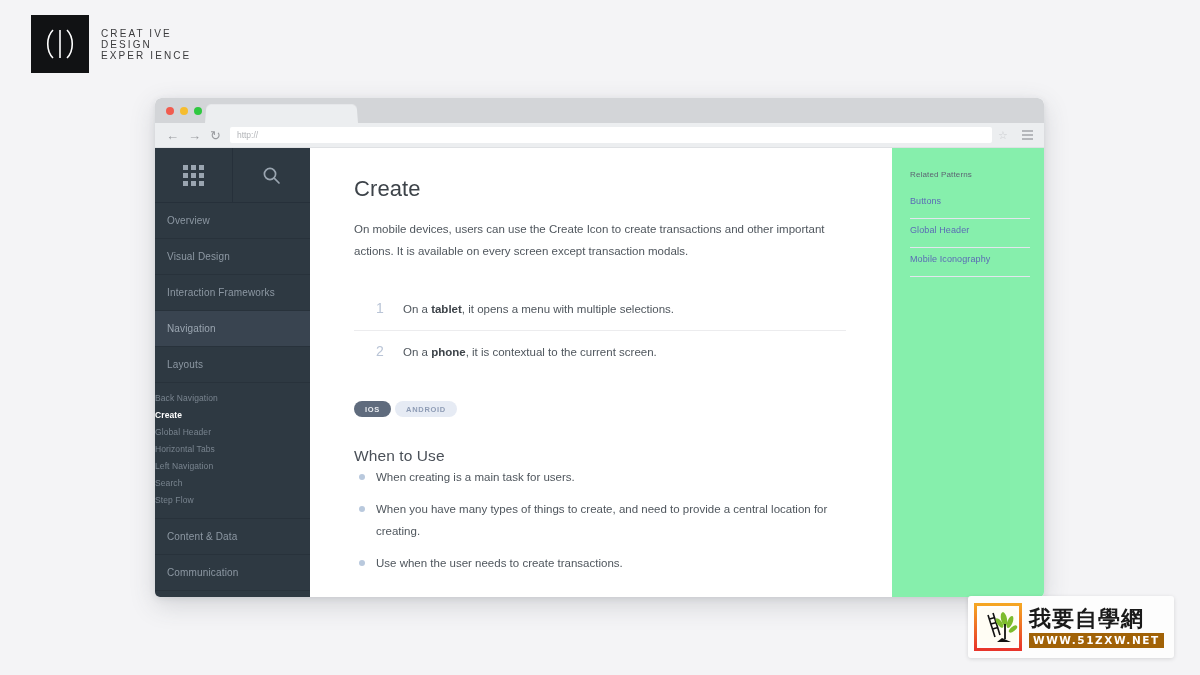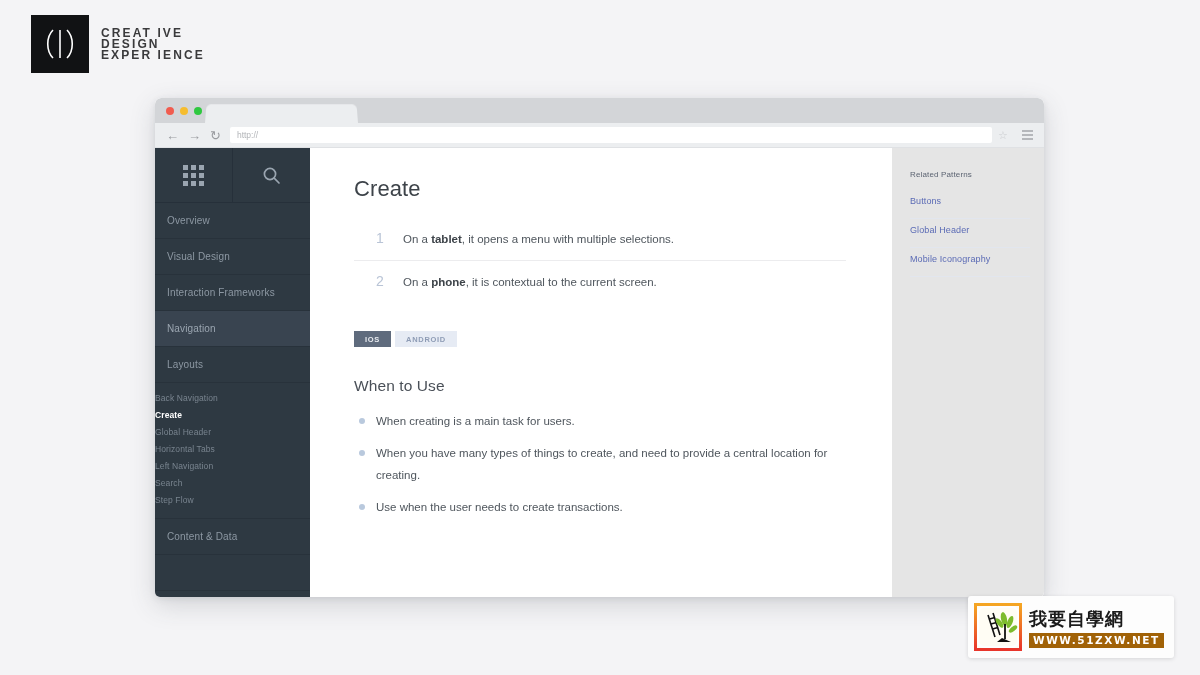--- a/index.html
+++ b/index.html
@@ -12,22 +12,22 @@
   .page { position: relative; width: 1200px; height: 675px; }
 
   
   .brand { position: absolute; left: 31px; top: 15px; display: flex; align-items: center; gap: 12px; }
   .brand-mark {
     width: 58px; height: 58px; background: #111214;
     display: flex; align-items: center; justify-content: center;
   }
   .brand-mark svg { display: block; }
   .brand-text {
-    font-size: 12px; letter-spacing: 2.1px; line-height: 11px;
-    color: #3a3a3c; font-family: "Liberation Sans", sans-serif; font-weight: bold;
+    font-size: 10px; letter-spacing: 2.1px; line-height: 11px;
+    color: #3a3a3c; font-family: "Liberation Sans", sans-serif;
   }
 
   
   .browser {
     position: absolute; left: 155px; top: 98px;
     width: 889px; height: 499px;
     border-radius: 6px 6px 5px 5px;
     background: #fff;
     box-shadow: 0 8px 26px rgba(60,64,80,.18), 0 2px 6px rgba(60,64,80,.10);
     overflow: hidden;
@@ -111,44 +111,44 @@
     padding: 13px 0 13px 22px; border-bottom: 1px solid #ececee;
     font-size: 11.5px; color: #4f565d;
   }
   .numrow:last-child { border-bottom: none; }
   .numrow .num { color: #b9c4d6; font-size: 14px; line-height: 15px; width: 9px; }
   .numrow .txt { line-height: 15px; padding-top: 1px; }
   .numrow b { color: #3d4349; font-weight: bold; }
 
   .platform-tabs { display: flex; gap: 4px; margin: 2px 0 30px; }
   .ptab {
-    height: 16px; padding: 0 11px; border-radius: 0;
+    height: 16px; padding: 0 11px; border-radius: 8px;
     display: flex; align-items: center; justify-content: center;
     font-size: 7.5px; letter-spacing: .7px; font-weight: bold;
   }
   .ptab.active { background: #5f6b7d; color: #e9ecf1; }
   .ptab.idle { background: #e6ebf4; color: #8e9cb5; }
 
   h2.sect {
     font-size: 15.5px; font-weight: normal; color: #4a5058;
-    margin-bottom: 15px; letter-spacing: .1px;
+    margin-bottom: 1px; letter-spacing: .1px;
   }
   ul.bullets { list-style: none; margin-bottom: 30px; }
   ul.bullets li {
     position: relative; padding-left: 22px; margin-bottom: 10px;
     font-size: 11.5px; line-height: 22px; color: #4f565d; max-width: 492px;
   }
   ul.bullets li::before {
     content: ""; position: absolute; left: 5px; top: 8px;
     width: 6px; height: 6px; border-radius: 50%; background: #b9c9dd;
   }
 
   
   .rightrail {
-    width: 152px; flex-shrink: 0; background: #e5e5e5;
+    width: 152px; flex-shrink: 0; background: #86efac;
     padding: 22px 14px 0 18px;
   }
   .rr-title {
     font-size: 8px; color: #5c6472; margin-bottom: 11px; letter-spacing: .15px;
   }
   .rr-link {
     display: block; font-size: 9px; color: #5b6bb5;
     padding: 6px 0 12px; border-bottom: 1px solid #e2e6ee; letter-spacing: .1px;
   }
 
@@ -162,21 +162,21 @@
   .wm-ico {
     width: 48px; height: 48px; border-radius: 10px;
     background: #fffdf4; border: 3px solid; position: relative; flex-shrink: 0;
     border-image: linear-gradient(#f5a623,#e8352b) 1;
     box-shadow: inset 0 0 0 2px #fff;
     overflow: hidden;
   }
   .wm-ico svg { position: absolute; left: 3px; top: 2px; }
   .wm-right { display: flex; flex-direction: column; gap: 2px; }
   .wm-cn {
-    font-size: 18px; font-weight: bold; color: #1a1a1a; letter-spacing: 1px;
+    font-size: 22px; font-weight: bold; color: #1a1a1a; letter-spacing: 1px;
     line-height: 24px; font-family: "DejaVu Sans", sans-serif;
   }
   .wm-url {
     background: #a16207; color: #fff; font-size: 10.5px; font-weight: bold;
     letter-spacing: 1.6px; padding: 1px 4px 2px; text-align: center;
     font-family: "DejaVu Sans", sans-serif;
   }
 </style>
 </head>
 <body>
@@ -288,26 +288,30 @@
           </div>
           <div class="ln-sub">
             <span>Step Flow</span>
           </div>
         </div>
 
         <div class="ln-section">
           <span>Content &amp; Data</span>
         </div>
         <div class="ln-section">
+          <span>Communication</span>
+        </div>
+        <div class="ln-section">
           
         </div>
       </nav>
 
       <main class="content">
         <h1 class="title">Create</h1>
+        <p class="intro">On mobile devices, users can use the Create Icon to create transactions and other important actions. It is available on every screen except transaction modals.</p>
 
         <div class="numlist">
           <div class="numrow">
             <span class="num">1</span>
             <span class="txt"><span>On a </span><b>tablet</b><span>, it opens a menu with multiple selections.</span></span>
           </div>
           <div class="numrow">
             <span class="num">2</span>
             <span class="txt"><span>On a </span><b>phone</b><span>, it is contextual to the current screen.</span></span>
           </div>

